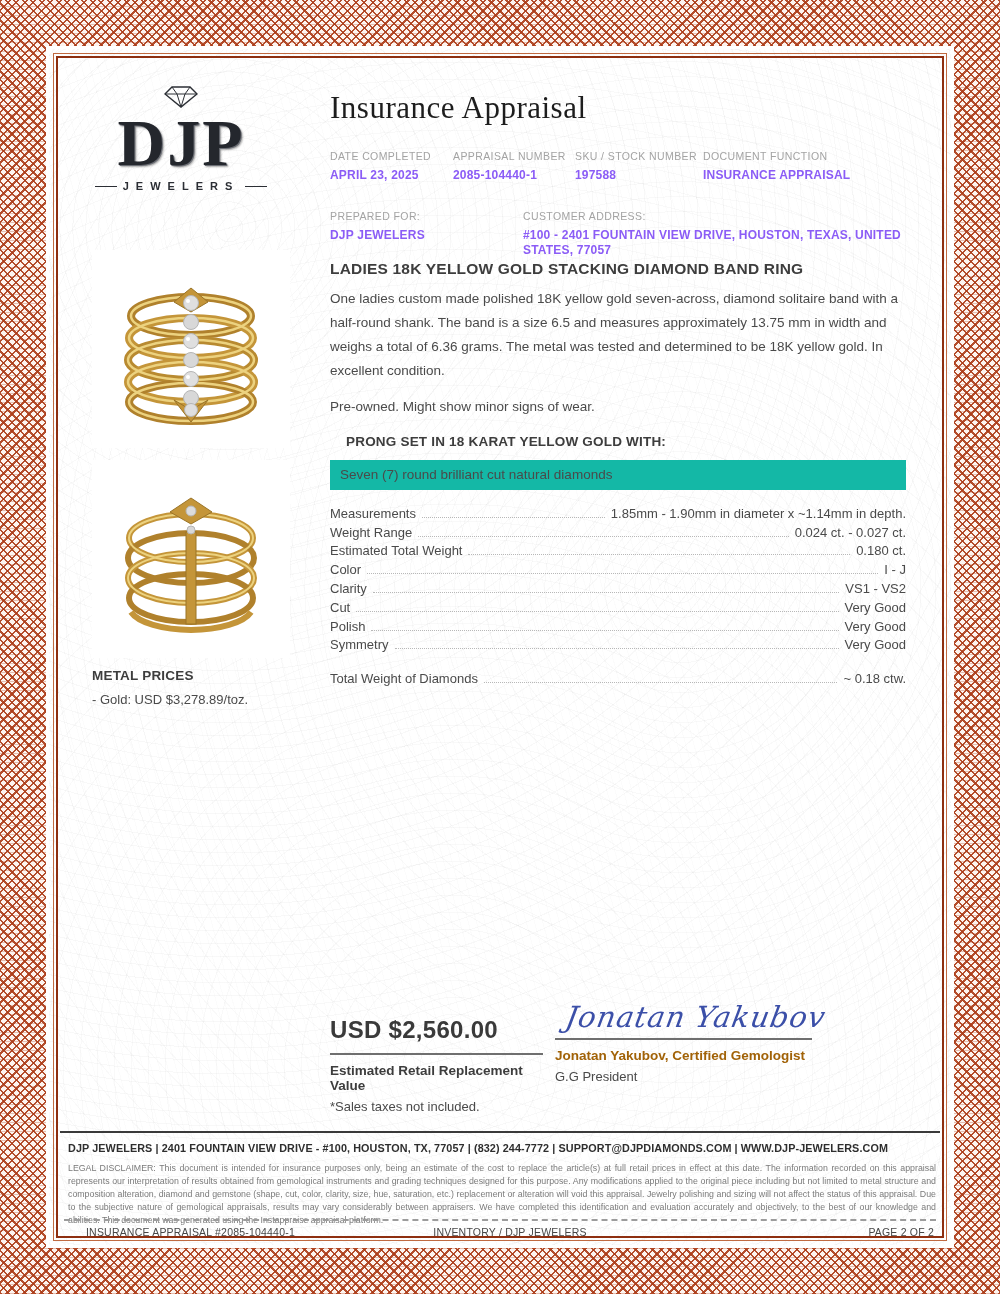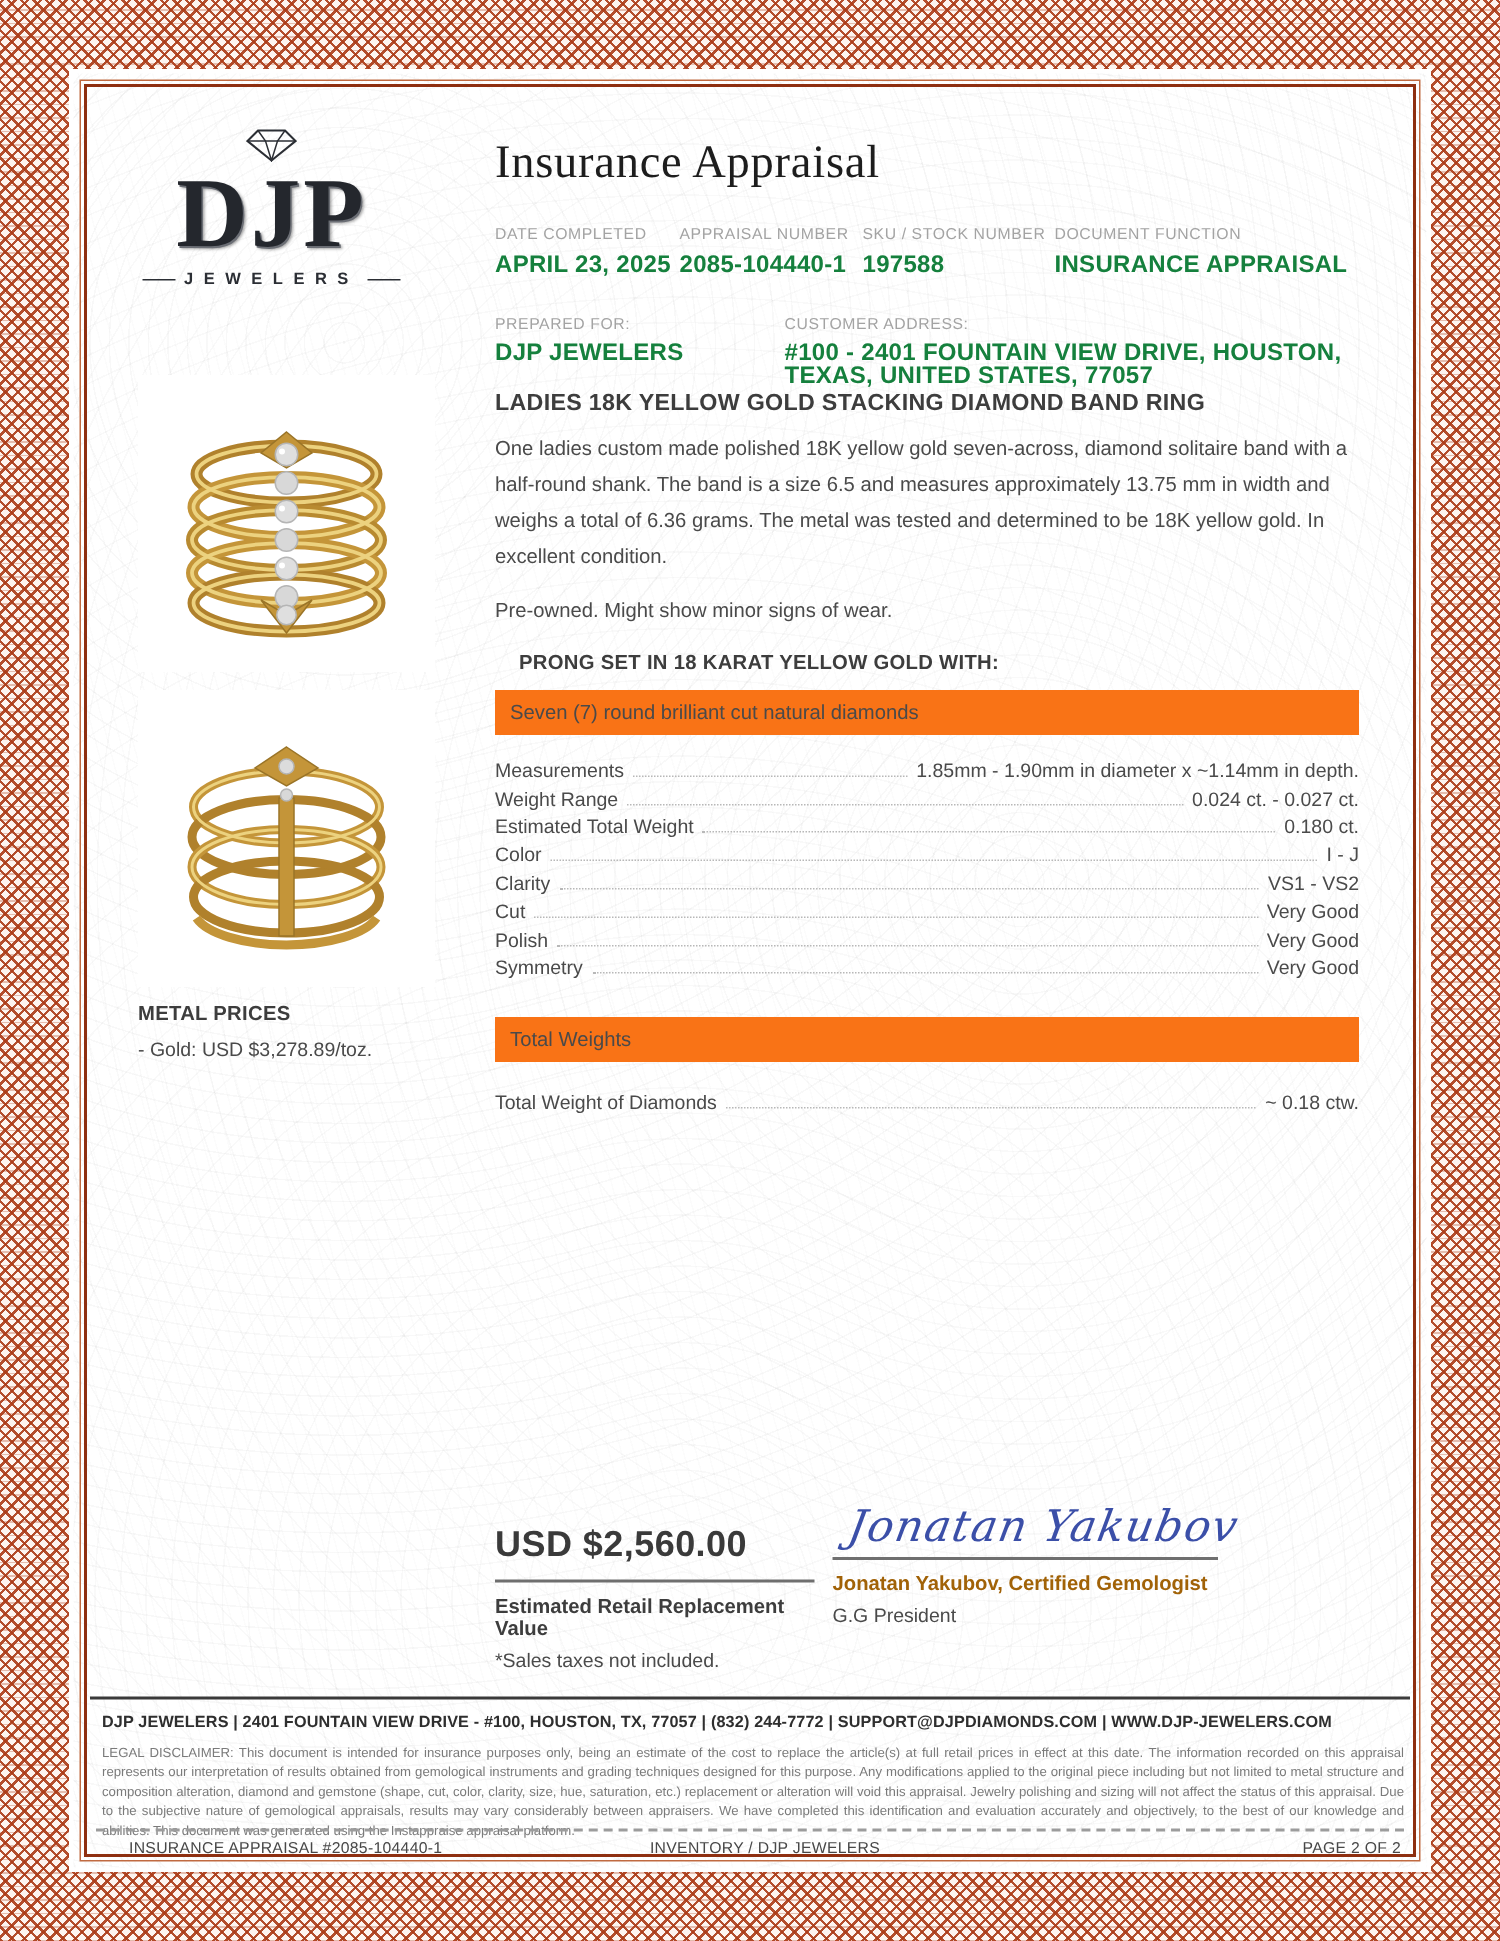--- a/index.html
+++ b/index.html
@@ -52,21 +52,21 @@
   .doc-title {
     position:absolute; left:272px; top:32px;
     font-family:"Liberation Serif", serif; font-size:31px; color:#1d1d1d; font-weight:500;
     letter-spacing:.5px;
   }
   .meta-grid {
     position:absolute; left:272px; top:92px; width:580px;
     display:grid; grid-template-columns:123px 122px 128px 1fr; column-gap:0;
   }
   .field-label { font-size:10.5px; color:#a3a3a3; letter-spacing:.4px; text-transform:uppercase; }
-  .field-value { font-size:16px; font-weight:bold; color:#15803d; margin-top:6px; letter-spacing:.2px; }
+  .field-value { font-size:12px; font-weight:bold; color:#8b5cf6; margin-top:6px; letter-spacing:.2px; }
   .prepared-grid {
     position:absolute; left:272px; top:152px; width:580px;
     display:grid; grid-template-columns:193px 1fr;
   }
   .prepared-grid .field-value { line-height:15px; }
 
   
   .photo-box { position:absolute; left:34px; width:198px; height:198px; background:#fff; }
   .photo-box.first { top:192px; }
   .photo-box.second { top:402px; }
@@ -74,21 +74,21 @@
   .metal-prices .heading { font-size:13.5px; font-weight:bold; color:#3d3d3d; letter-spacing:.2px; }
   .metal-prices .price-line { margin-top:9px; font-size:13px; color:#4a4a4a; }
 
   
   .main-col { position:absolute; left:272px; top:202px; width:576px; }
   .item-title { font-size:15.5px; font-weight:bold; color:#3d3d3d; letter-spacing:.2px; }
   .item-desc { margin-top:9px; font-size:13.5px; color:#4a4a4a; line-height:24px; }
   .condition-note { margin-top:16px; font-size:13.5px; color:#4a4a4a; }
   .section-heading { margin-top:20px; font-size:13.5px; font-weight:bold; color:#3d3d3d; letter-spacing:.2px;padding-left:16px; }
   .gray-box {
-    margin-top:11px; background:#f97316; height:30px; line-height:30px;
+    margin-top:11px; background:#14b8a6; height:30px; line-height:30px;
     padding-left:10px; font-size:13.5px; color:#4a4a4a;
   }
   .spec-list { margin-top:12px; }
   .spec-row { display:flex; align-items:flex-end; height:18.8px; font-size:13px; color:#4a4a4a;justify-content:space-between; }
   .spec-row .leader { flex:1 1 auto; border-bottom:1.5px dotted #b8b8b8; margin:0 6px 3px 6px; min-width:20px; }
   .spec-row .spec-value { white-space:nowrap; }
   .totals-box { margin-top:26px; }
   .totals-list { margin-top:15px; }
 
   
@@ -293,21 +293,20 @@
           <span class="spec-value">Very Good</span>
         </div>
 
         <div class="spec-row">
           <span class="spec-label">Symmetry</span>
           <span class="leader"></span>
           <span class="spec-value">Very Good</span>
         </div>
       </div>
 
-    <div class="gray-box totals-box">Total Weights</div>
     <div class="spec-list totals-list">
 
         <div class="spec-row">
           <span class="spec-label">Total Weight of Diamonds</span>
           <span class="leader"></span>
           <span class="spec-value">~ 0.18 ctw.</span>
         </div>
       </div>
   </div>
 

